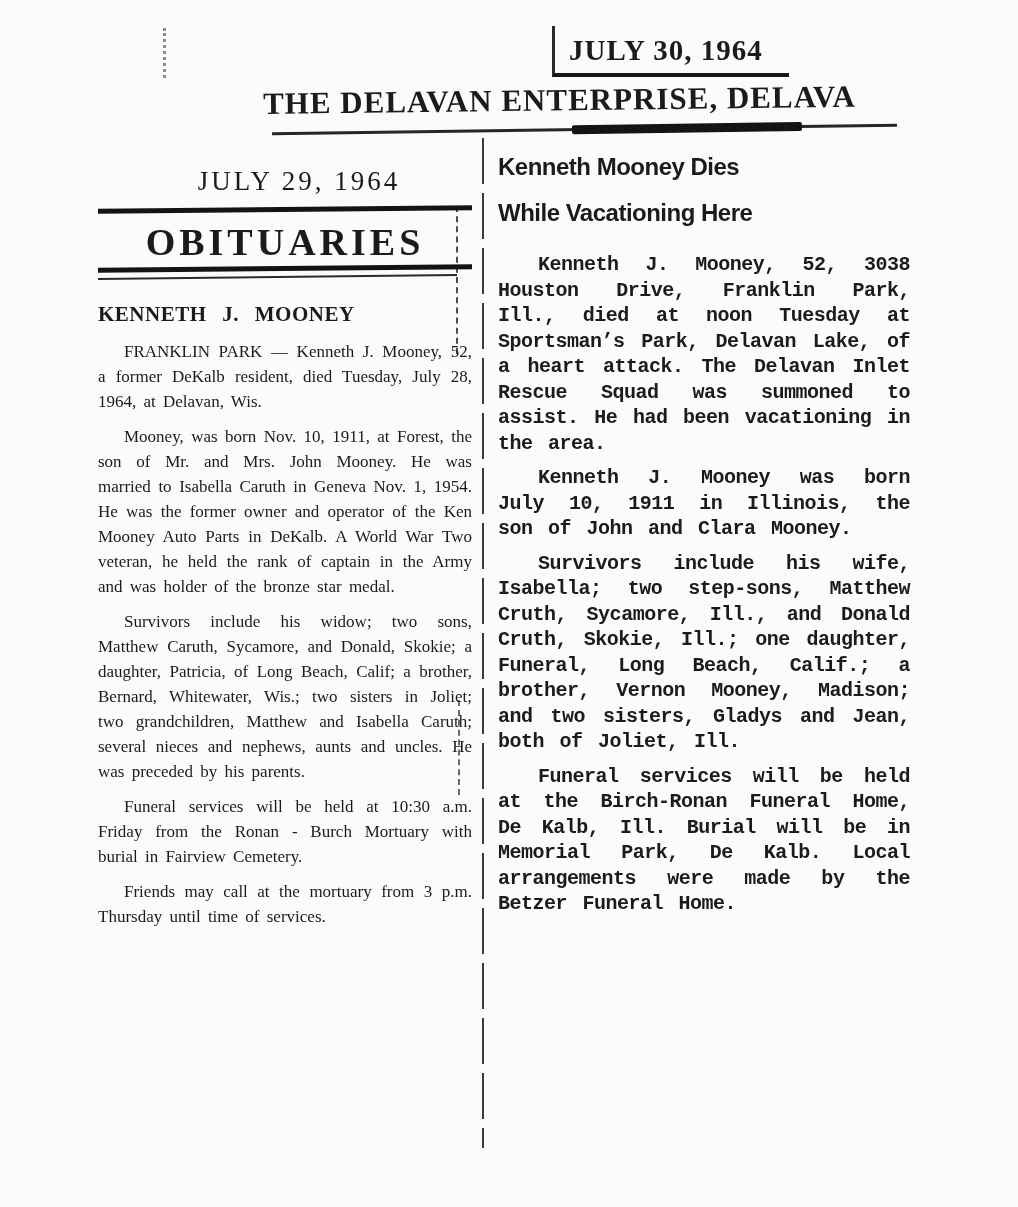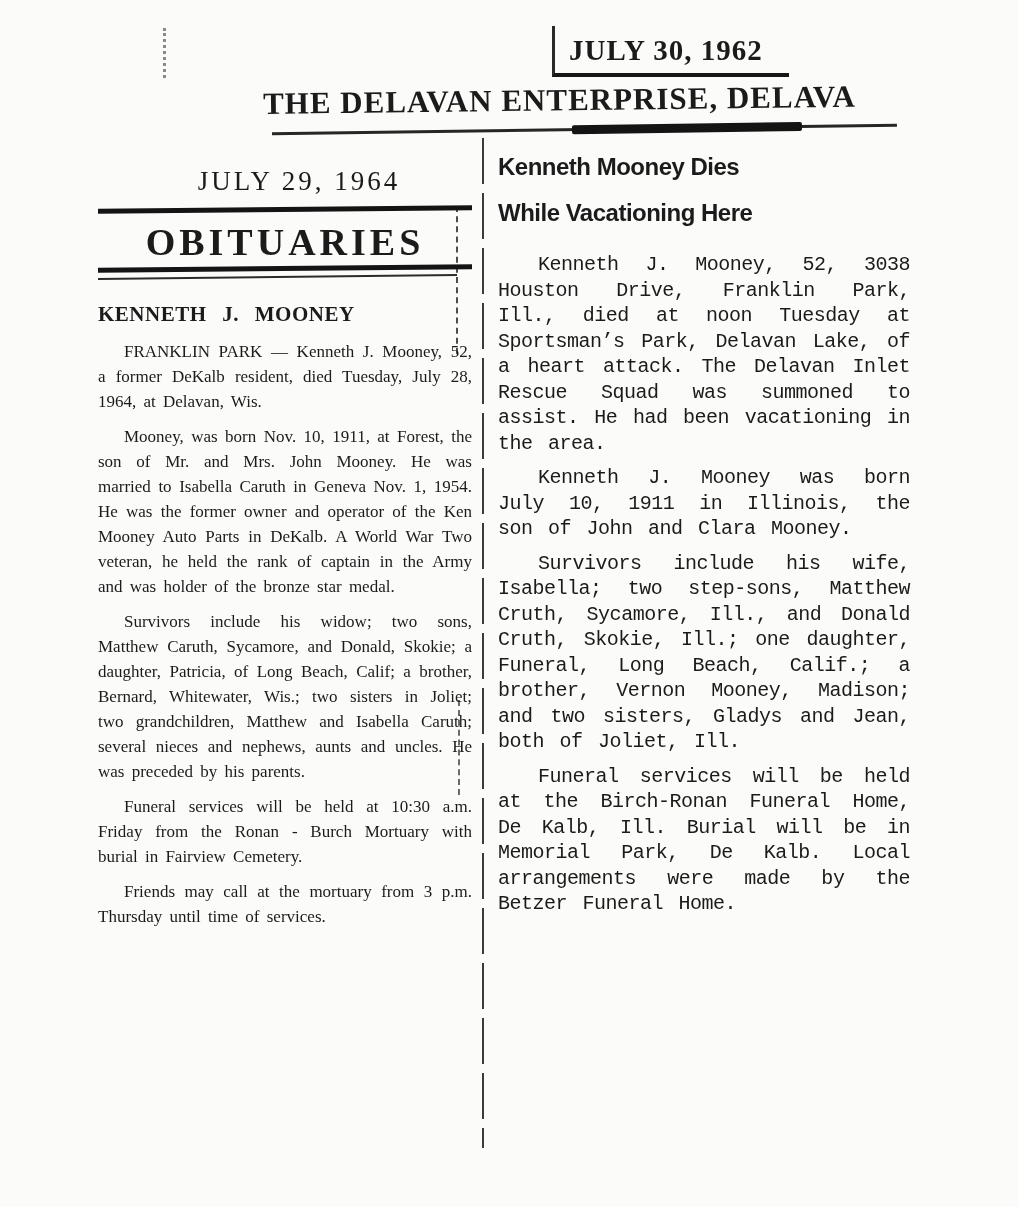--- a/index.html
+++ b/index.html
@@ -86,34 +86,34 @@
 
   
   .headline {
     font-family:"Liberation Sans", sans-serif;
     font-weight:bold; font-size:24px; line-height:46px;
     letter-spacing:-0.5px; margin-top:10px; white-space:nowrap;
   }
   .headline .hl-line { display:block; }
   .col-right p.body {
     font-family:"Liberation Mono", monospace;
-    font-weight:normal; font-size:20px; line-height:25.5px;
+    font-weight:bold; font-size:20px; line-height:25.5px;
     text-align:justify; text-indent:40px;
     margin:9px 0 0; word-spacing:4px; letter-spacing:-0.5px;
   }
   .col-right p.body.first { margin-top:16px; }
 </style>
 </head>
 <body>
 
 <div class="artifact-dots"></div>
 <div class="artifact-dash-a"></div>
 <div class="artifact-dash-b"></div>
 
-<div class="stamp">JULY 30, 1962</div>
+<div class="stamp">JULY 30, 1964</div>
 
 <div class="masthead">THE DELAVAN ENTERPRISE, DELAVA</div>
 <div class="masthead-rule"></div>
 
 <div class="columns">
 
   <div class="col-left">
     <div class="left-date">JULY 29, 1964</div>
 
     <div class="obit-box">

